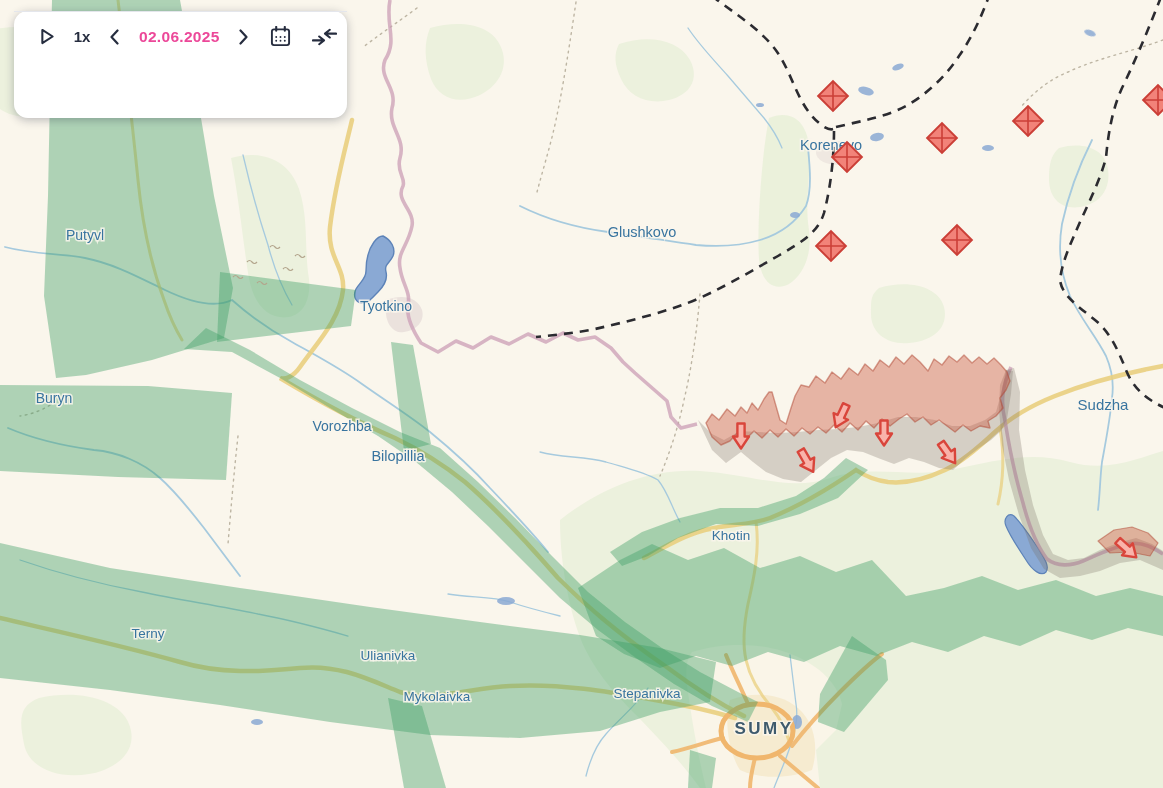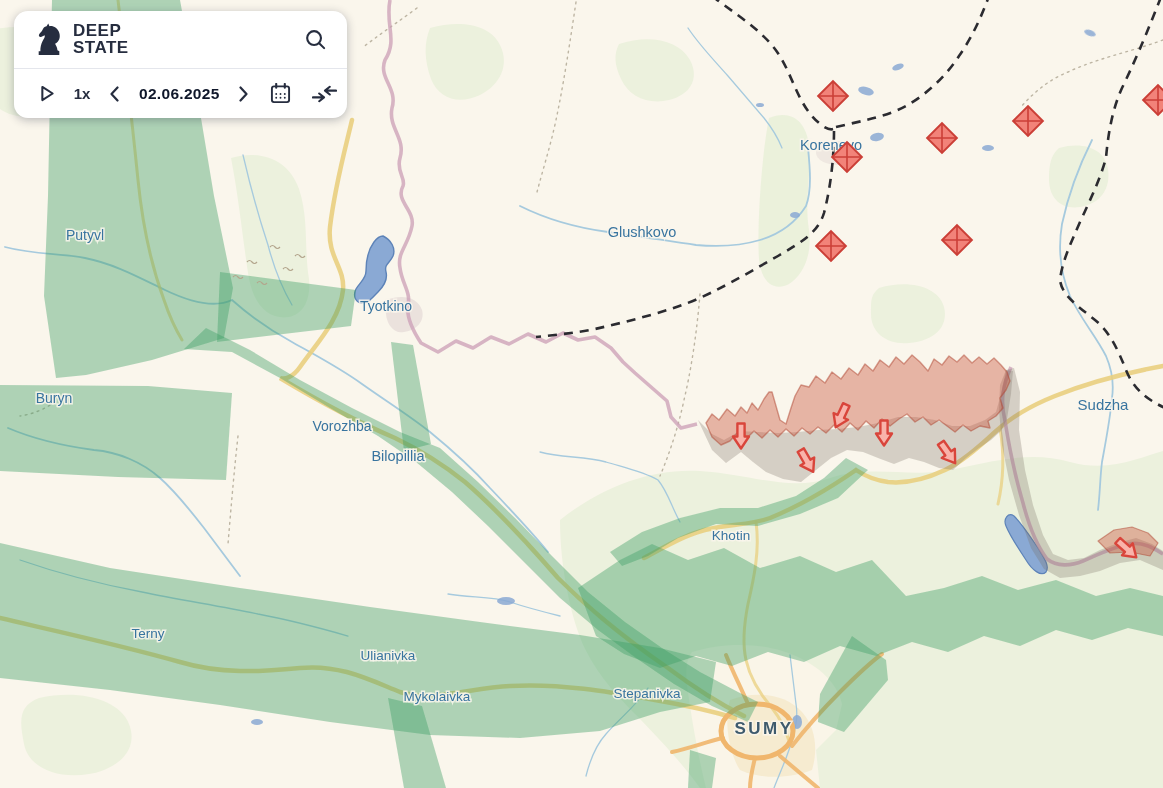--- a/index.html
+++ b/index.html
@@ -33,21 +33,21 @@
   .panel-row.top{height:57px;padding:0 18px 0 20px;}
   .panel-row.bottom{height:49px;padding:0 8px 0 24px;justify-content:space-between;}
   .divider{height:1px;background:#e4e6ec;margin:0;}
   .brand{display:flex;align-items:center;gap:9px;}
   .brand-text{display:flex;flex-direction:column;font-weight:800;font-size:17px;line-height:.95;
     letter-spacing:.5px;color:var(--ink);}
   .icon-btn{background:none;border:none;padding:2px;margin:0;cursor:pointer;display:flex;align-items:center;color:var(--ink);}
   .icon-btn svg{display:block;}
   .search-btn{margin-left:auto;}
   .speed{font-size:15px;font-weight:700;color:var(--ink);background:none;border:none;cursor:pointer;padding:0;}
-  .date{font-size:15.5px;font-weight:600;color:#0f172a;letter-spacing:.3px;cursor:pointer;}
+  .date{font-size:15.5px;font-weight:600;color:#ec4899;letter-spacing:.3px;cursor:pointer;}
   .pstroke{fill:none;stroke:var(--ink);stroke-width:2.2;stroke-linecap:round;stroke-linejoin:round;}
 </style>
 </head>
 <body>
 
 <div class="stage">
 
 <svg class="map" width="1163" height="788" viewBox="0 0 1163 788" xmlns="http://www.w3.org/2000/svg">
 
   <g>
@@ -215,37 +215,20 @@
         <path d="M0,12.5 L-8,0.5 L-3.6,0.5 L-3.6,-12.5 L3.6,-12.5 L3.6,0.5 L8,0.5 Z" transform="translate(741 436) rotate(0)" class="attack-arrow"></path>
         <path d="M0,12.5 L-8,0.5 L-3.6,0.5 L-3.6,-12.5 L3.6,-12.5 L3.6,0.5 L8,0.5 Z" transform="translate(841 416) rotate(25)" class="attack-arrow"></path>
         <path d="M0,12.5 L-8,0.5 L-3.6,0.5 L-3.6,-12.5 L3.6,-12.5 L3.6,0.5 L8,0.5 Z" transform="translate(884 433) rotate(0)" class="attack-arrow"></path>
         <path d="M0,12.5 L-8,0.5 L-3.6,0.5 L-3.6,-12.5 L3.6,-12.5 L3.6,0.5 L8,0.5 Z" transform="translate(807 461) rotate(-30)" class="attack-arrow"></path>
         <path d="M0,12.5 L-8,0.5 L-3.6,0.5 L-3.6,-12.5 L3.6,-12.5 L3.6,0.5 L8,0.5 Z" transform="translate(948 453) rotate(-35)" class="attack-arrow"></path>
         <path d="M0,12.5 L-8,0.5 L-3.6,0.5 L-3.6,-12.5 L3.6,-12.5 L3.6,0.5 L8,0.5 Z" transform="translate(1127 549) rotate(-48)" class="attack-arrow"></path>
       </g>
 </svg>
 
   <div class="panel">
-    <div class="panel-row top">
-      <div class="brand">
-        <svg width="30" height="34" viewBox="0 0 32 36">
-          <path style="fill:var(--ink)" d="M5,34 L27,34 L27,30 L25,29 C25,26 23.5,24.5 22.5,22 C26.5,20 28.5,15.5 27,10.5 C25.4,5.2 20.5,2.5 16.5,3.2 L15.2,0.4 L13.4,3.4 C11,3.6 9.8,5.4 9,7.4 C8.2,9.2 6.4,10.2 5.4,12.2 C4.6,14 6.2,15.4 8,14.6 L11.4,12.8 C12,14.6 10.6,16.4 9.2,19 C7.6,22 6.6,26 6.8,30 L5,30 Z"></path>
-        </svg>
-        <div class="brand-text">
-          <span>DEEP</span>
-          <span>STATE</span>
-        </div>
-      </div>
-      <button class="icon-btn search-btn">
-        <svg width="23" height="23" viewBox="0 0 24 24">
-          <circle class="pstroke" cx="10.5" cy="10.5" r="7.2"></circle>
-          <line class="pstroke" x1="15.8" y1="15.8" x2="21" y2="21"></line>
-        </svg>
-      </button>
-    </div>
     <div class="divider"></div>
     <div class="panel-row bottom">
       <button class="icon-btn">
         <svg width="15" height="17" viewBox="0 0 16 18">
           <path class="pstroke" d="M2.5,2 L13.5,9 L2.5,16 Z"></path>
         </svg>
       </button>
       <button class="speed">1x</button>
       <button class="icon-btn">
         <svg width="11" height="16" viewBox="0 0 10 16">

